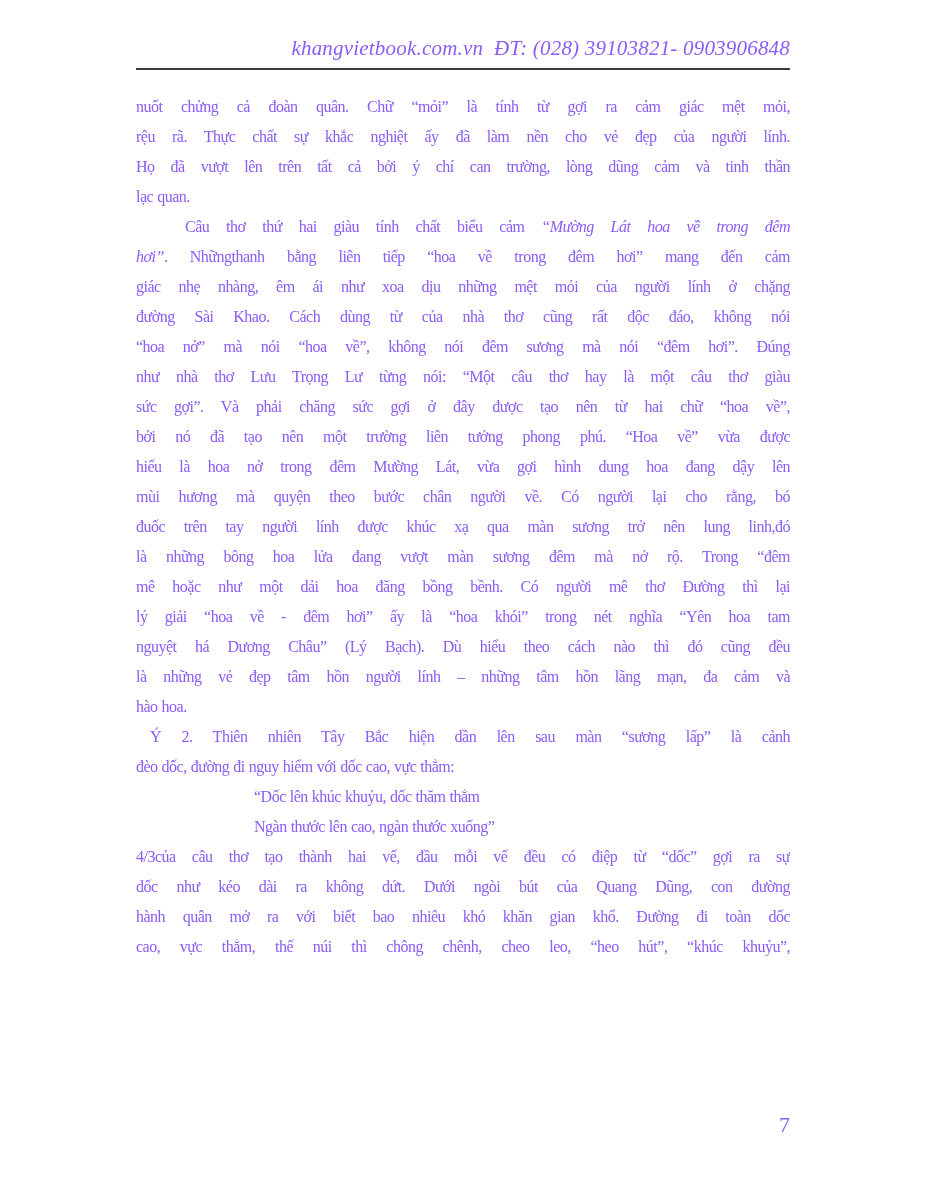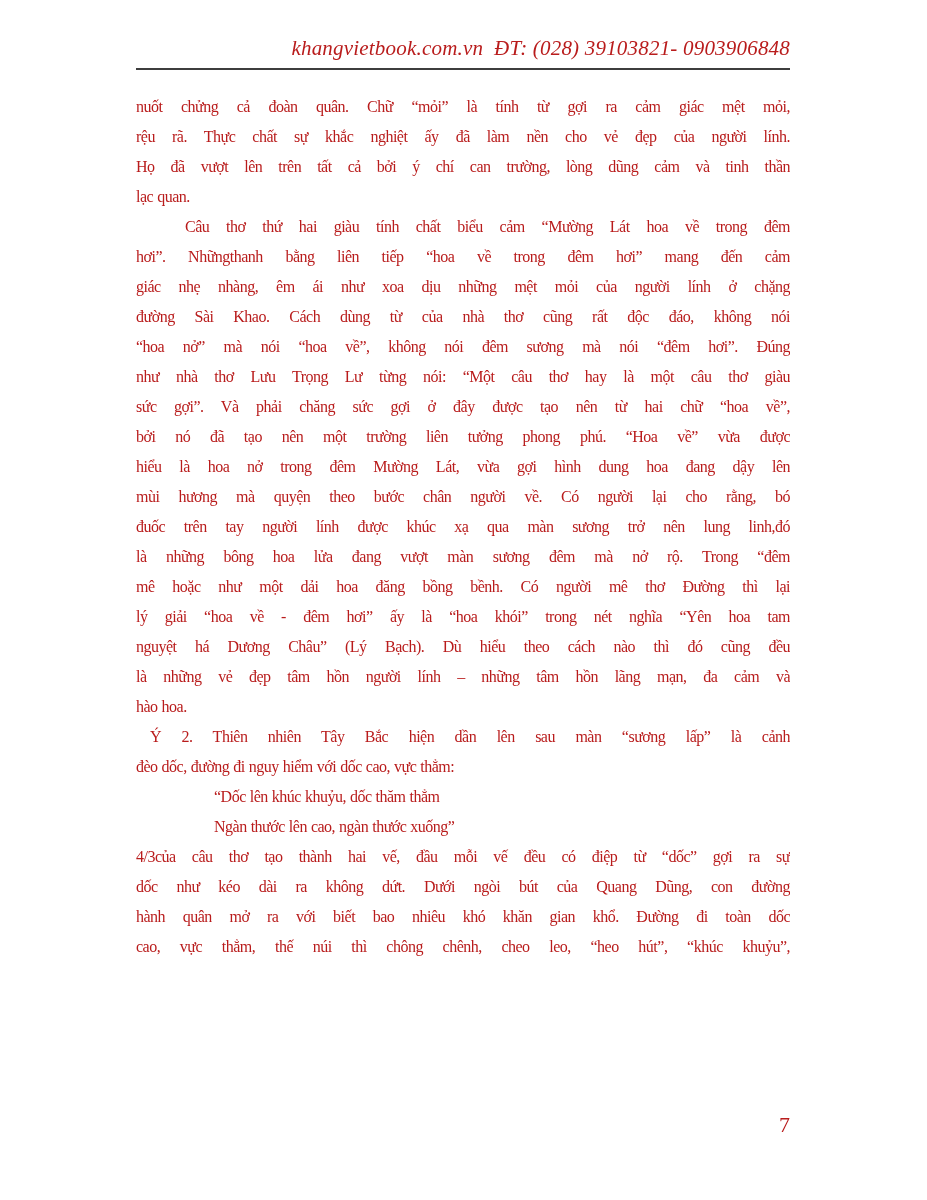--- a/index.html
+++ b/index.html
@@ -1,39 +1,39 @@
 <!DOCTYPE html>
 <html><head>
 <meta charset="utf-8">
 <style>
   html,body{margin:0;padding:0;background:#ffffff;}
   .page{
     position:relative;width:927px;height:1200px;background:#ffffff;
-    overflow:hidden;font-family:"Liberation Serif",serif;color:#b91c1c;
+    overflow:hidden;font-family:"Liberation Serif",serif;color:#8b5cf6;
   }
   .header{
     position:absolute;left:136px;top:34px;width:654px;
     text-align:right;font-style:italic;font-size:21px;line-height:28px;
     padding-bottom:6px;border-bottom:2px solid #3d3d3d;
     letter-spacing:0.2px;
   }
   .content{
     position:absolute;left:136px;top:92px;width:654px;
     font-size:16px;letter-spacing:-0.5px;word-spacing:0.5px;
   }
   .line{
     line-height:30px;height:30px;overflow:hidden;
     text-align:justify;text-align-last:justify;
   }
   .line.end{text-align-last:left;}
   .line.first{text-indent:49px;}
   .line.first-sm{text-indent:14px;}
-  .line.verse{margin-left:78px;text-align:left;text-align-last:left;}
+  .line.verse{margin-left:118px;text-align:left;text-align-last:left;}
   .b{font-weight:normal;margin-top:8px;}
-  .i{}
+  .i{font-style:italic;}
   .page-number{
     position:absolute;left:136px;top:1110px;width:654px;
     text-align:right;font-size:22px;line-height:30px;
   }
 </style>
 </head>
 <body>
 
 <div class="page">
   <div class="header">

